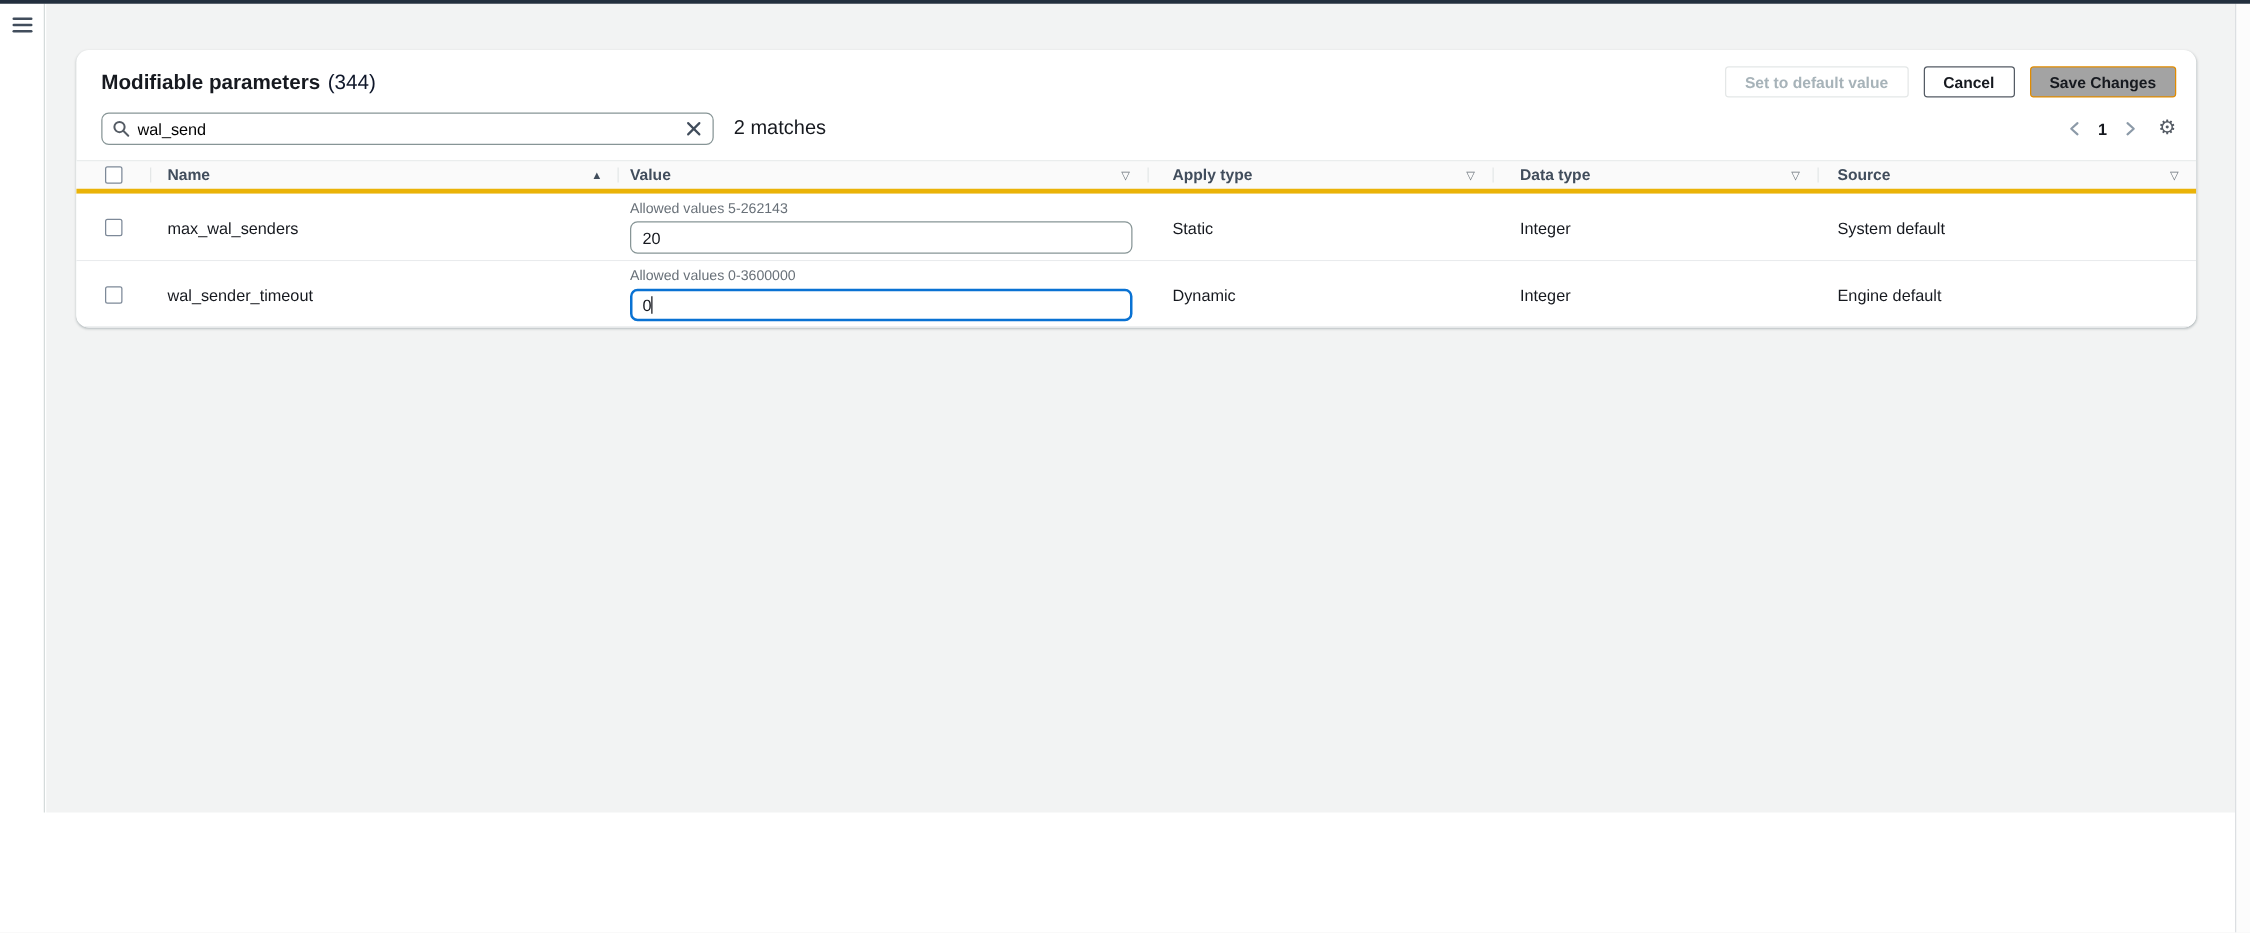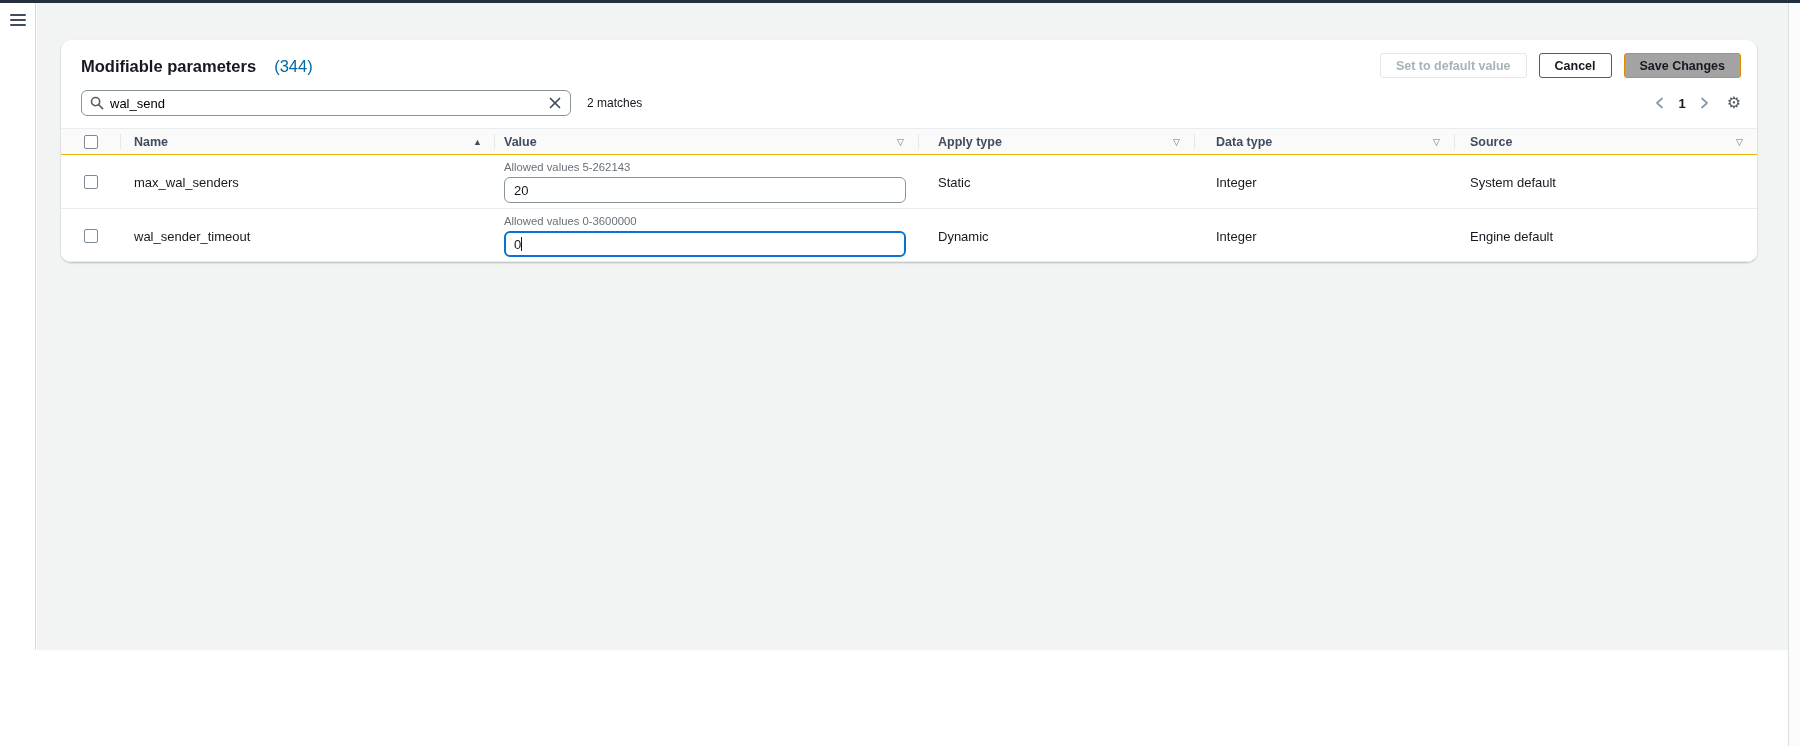--- a/index.html
+++ b/index.html
@@ -24,44 +24,44 @@
   .crumb-link { color:#0073bb; text-decoration:underline; cursor:pointer; }
   .crumb-current { color:#16191f; font-weight:700; }
   .crumb-sep { display:flex; align-items:center; }
 
   .card { position:absolute; left:24px; top:37px; width:1696px; background:#fff;
           border-radius:10px; box-shadow:0 1px 2px rgba(0,28,36,.25); overflow:hidden; }
 
   .card-header { display:flex; justify-content:space-between; align-items:center; padding:13px 16px 6px 20px; }
   .title-line { font-size:16.5px; line-height:20px; }
   .title { font-weight:700; }
-  .count { color:#0369a1; margin-left:18px; }
+  .count { color:#0f172a; margin-left:6px; }
   .actions { display:flex; gap:12px; align-items:center; }
   .btn { height:25px; padding:0 15px; font-family:"Liberation Sans",sans-serif; font-size:12.5px; font-weight:700;
          border-radius:3px; display:flex; align-items:center; background:#fff; cursor:pointer; white-space:nowrap;text-align:center; }
   .btn-disabled { color:#a7b3b9; border:1px solid #e4e7e7; cursor:default; }
   .btn-secondary { color:#16191f; border:1px solid #545b64; }
   .btn-primary { color:#16191f; border:1px solid #e08b00; }
 
   .toolbar { display:flex; align-items:center; padding:6px 16px 12px 20px; }
   .search-box { width:490px; height:26px; border:1px solid #879596; border-radius:6px; background:#fff;
                 display:flex; align-items:center; padding:0 9px 0 8px; gap:6px; }
   .search-box input { flex:1; border:none; outline:none; background:transparent; font-size:13px;
                       color:#000000; font-family:"Liberation Sans",sans-serif; }
   .icon-flex { display:flex; align-items:center; }
   .clear-btn { cursor:pointer; display:flex; align-items:center; }
-  .matches { margin-left:16px; font-size:12px; color:#16191f; }
+  .matches { margin-left:16px; font-size:16px; color:#16191f; }
   .spacer { flex:1; }
   .pager { display:flex; align-items:center; gap:9px; margin-right:8px; }
   .page-btn { display:flex; align-items:center; cursor:pointer; padding:2px; }
   .page-num { font-size:13px; font-weight:700; padding:0 3px; cursor:pointer; }
   .settings-btn { font-size:16px; line-height:16px; color:#545b64; margin-left:8px; cursor:pointer; }
 
   .trow { display:grid; grid-template-columns:59px 374px 424px 276px 260px auto; align-items:center; }
-  .thead { height:27px; background:#fafafa; border-top:1px solid #eaeded; border-bottom:1px solid #eab308;
+  .thead { height:27px; background:#fafafa; border-top:1px solid #eaeded; border-bottom:4px solid #eab308;
            font-size:12.5px; font-weight:700; color:#414d5c; }
   .th { display:flex; align-items:center; height:100%; position:relative; cursor:pointer; }
   .th + .th::before { content:""; position:absolute; left:0; top:5px; bottom:5px; width:1px; background:#e4e7e7; }
   .pad-name { padding-left:14px; } .pad-value { padding-left:10px; }
   .pad-apply { padding-left:20px; } .pad-data { padding-left:22px; } .pad-source { padding-left:16px; }
   .sort-icon { margin-left:auto; margin-right:12px; font-size:9px; color:#414d5c; }
   .filter-icon { margin-left:auto; margin-right:14px; font-size:9px; color:#687078; font-weight:400; }
 
   .body-row { border-bottom:1px solid #e9ebed; background:#fff; }
   .row-h54 { height:54px; } .row-h53 { height:53px; }

